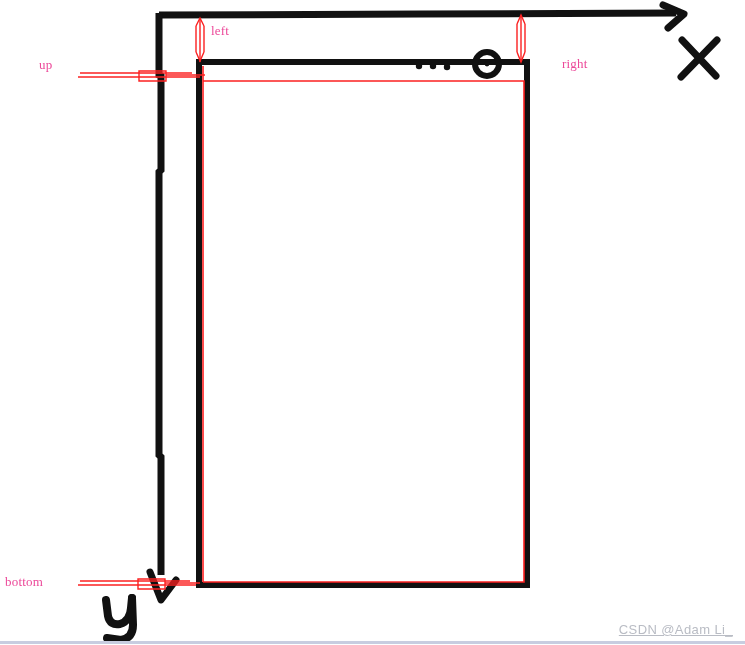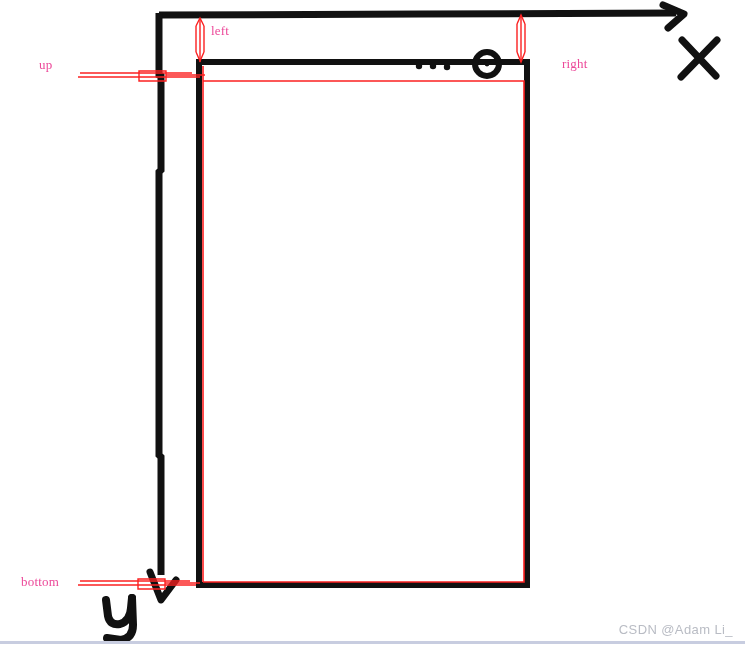--- a/index.html
+++ b/index.html
@@ -29,31 +29,32 @@
     color: #ec4899;
     font-family: Liberation Serif, serif;
     font-size: 13px;
     line-height: 1;
     white-space: nowrap;
     letter-spacing: 0.2px;
   }
   #label-up      { left: 39px;  top: 58px; }
   #label-left    { left: 211px; top: 24px; }
   #label-right   { left: 562px; top: 57px; }
-  #label-bottom  { left: 5px;   top: 575px; margin-left: 16px; }
+  #label-bottom  { left: 5px;   top: 575px; }
 
   #watermark {
     position: absolute;
     right: 12px;
     top: 622px;
     color: #b9bcc4;
     font-family: "Liberation Sans", sans-serif;
     font-size: 13px;
     white-space: nowrap;
     letter-spacing: 0.4px;
+    text-decoration: underline;
   }
   #bottom-divider {
     position: absolute;
     left: 0;
     top: 641px;
     width: 745px;
     height: 3px;
     background: #c8cde0;
   }
 </style>

